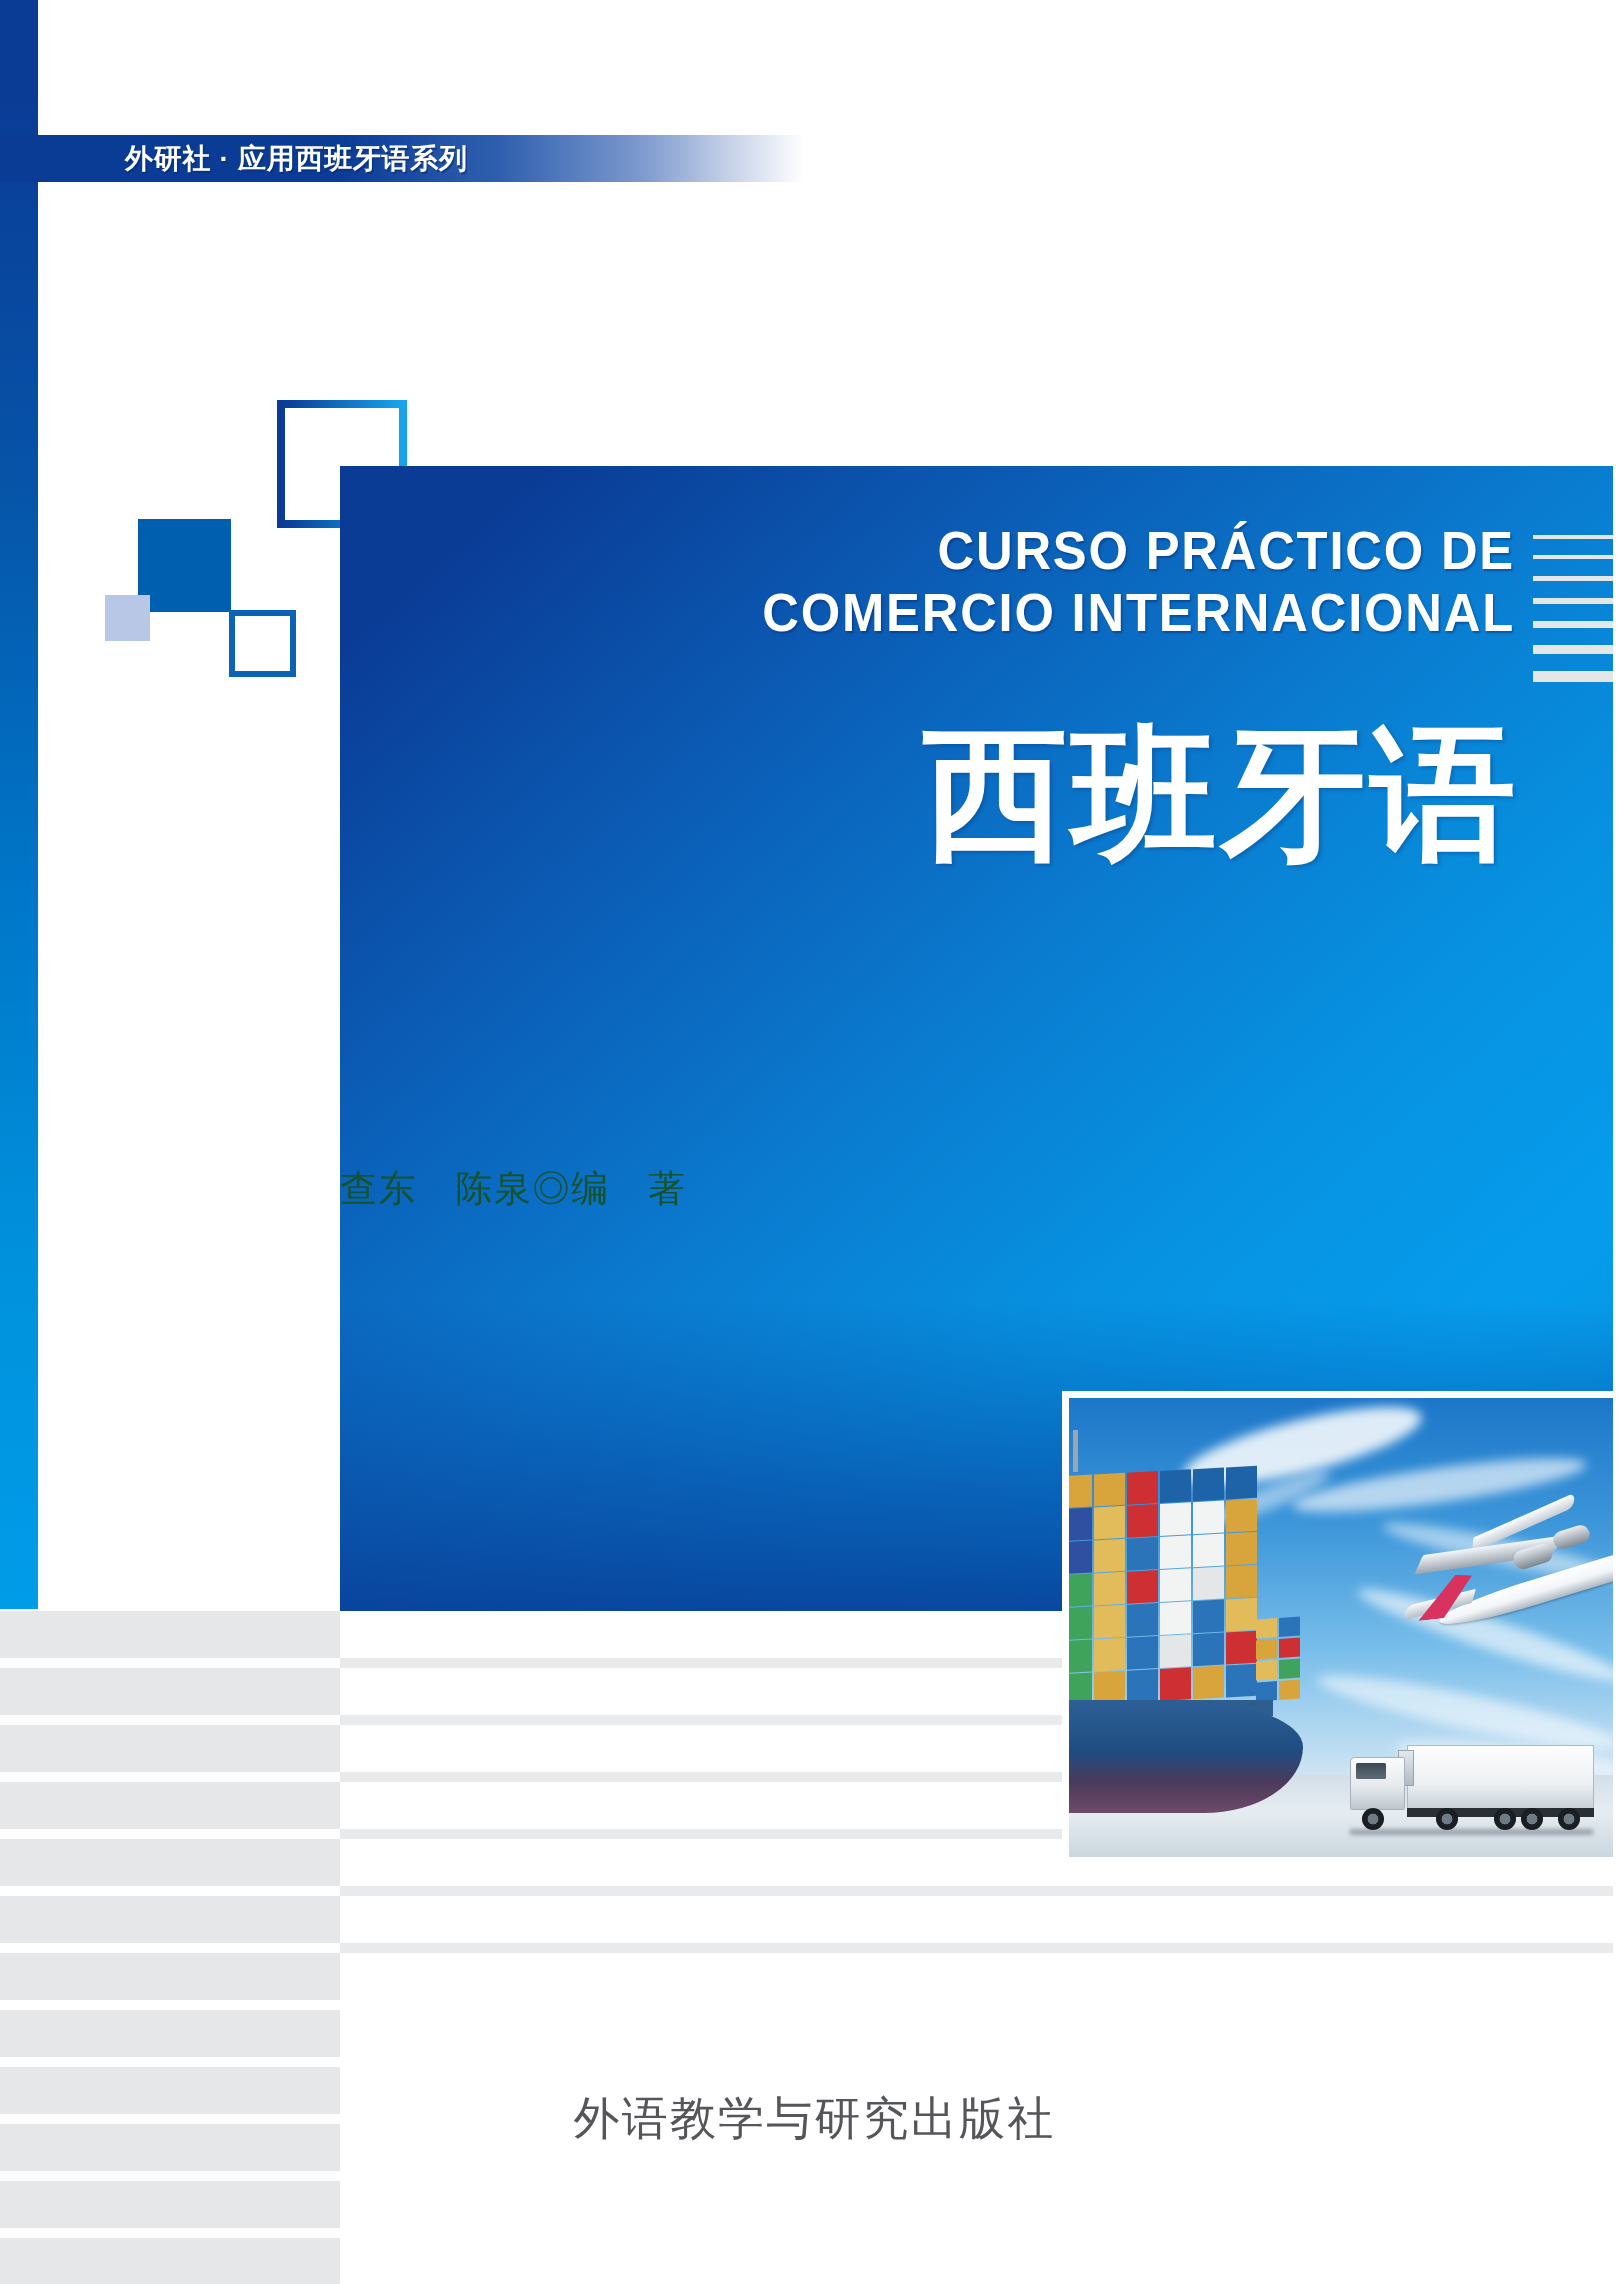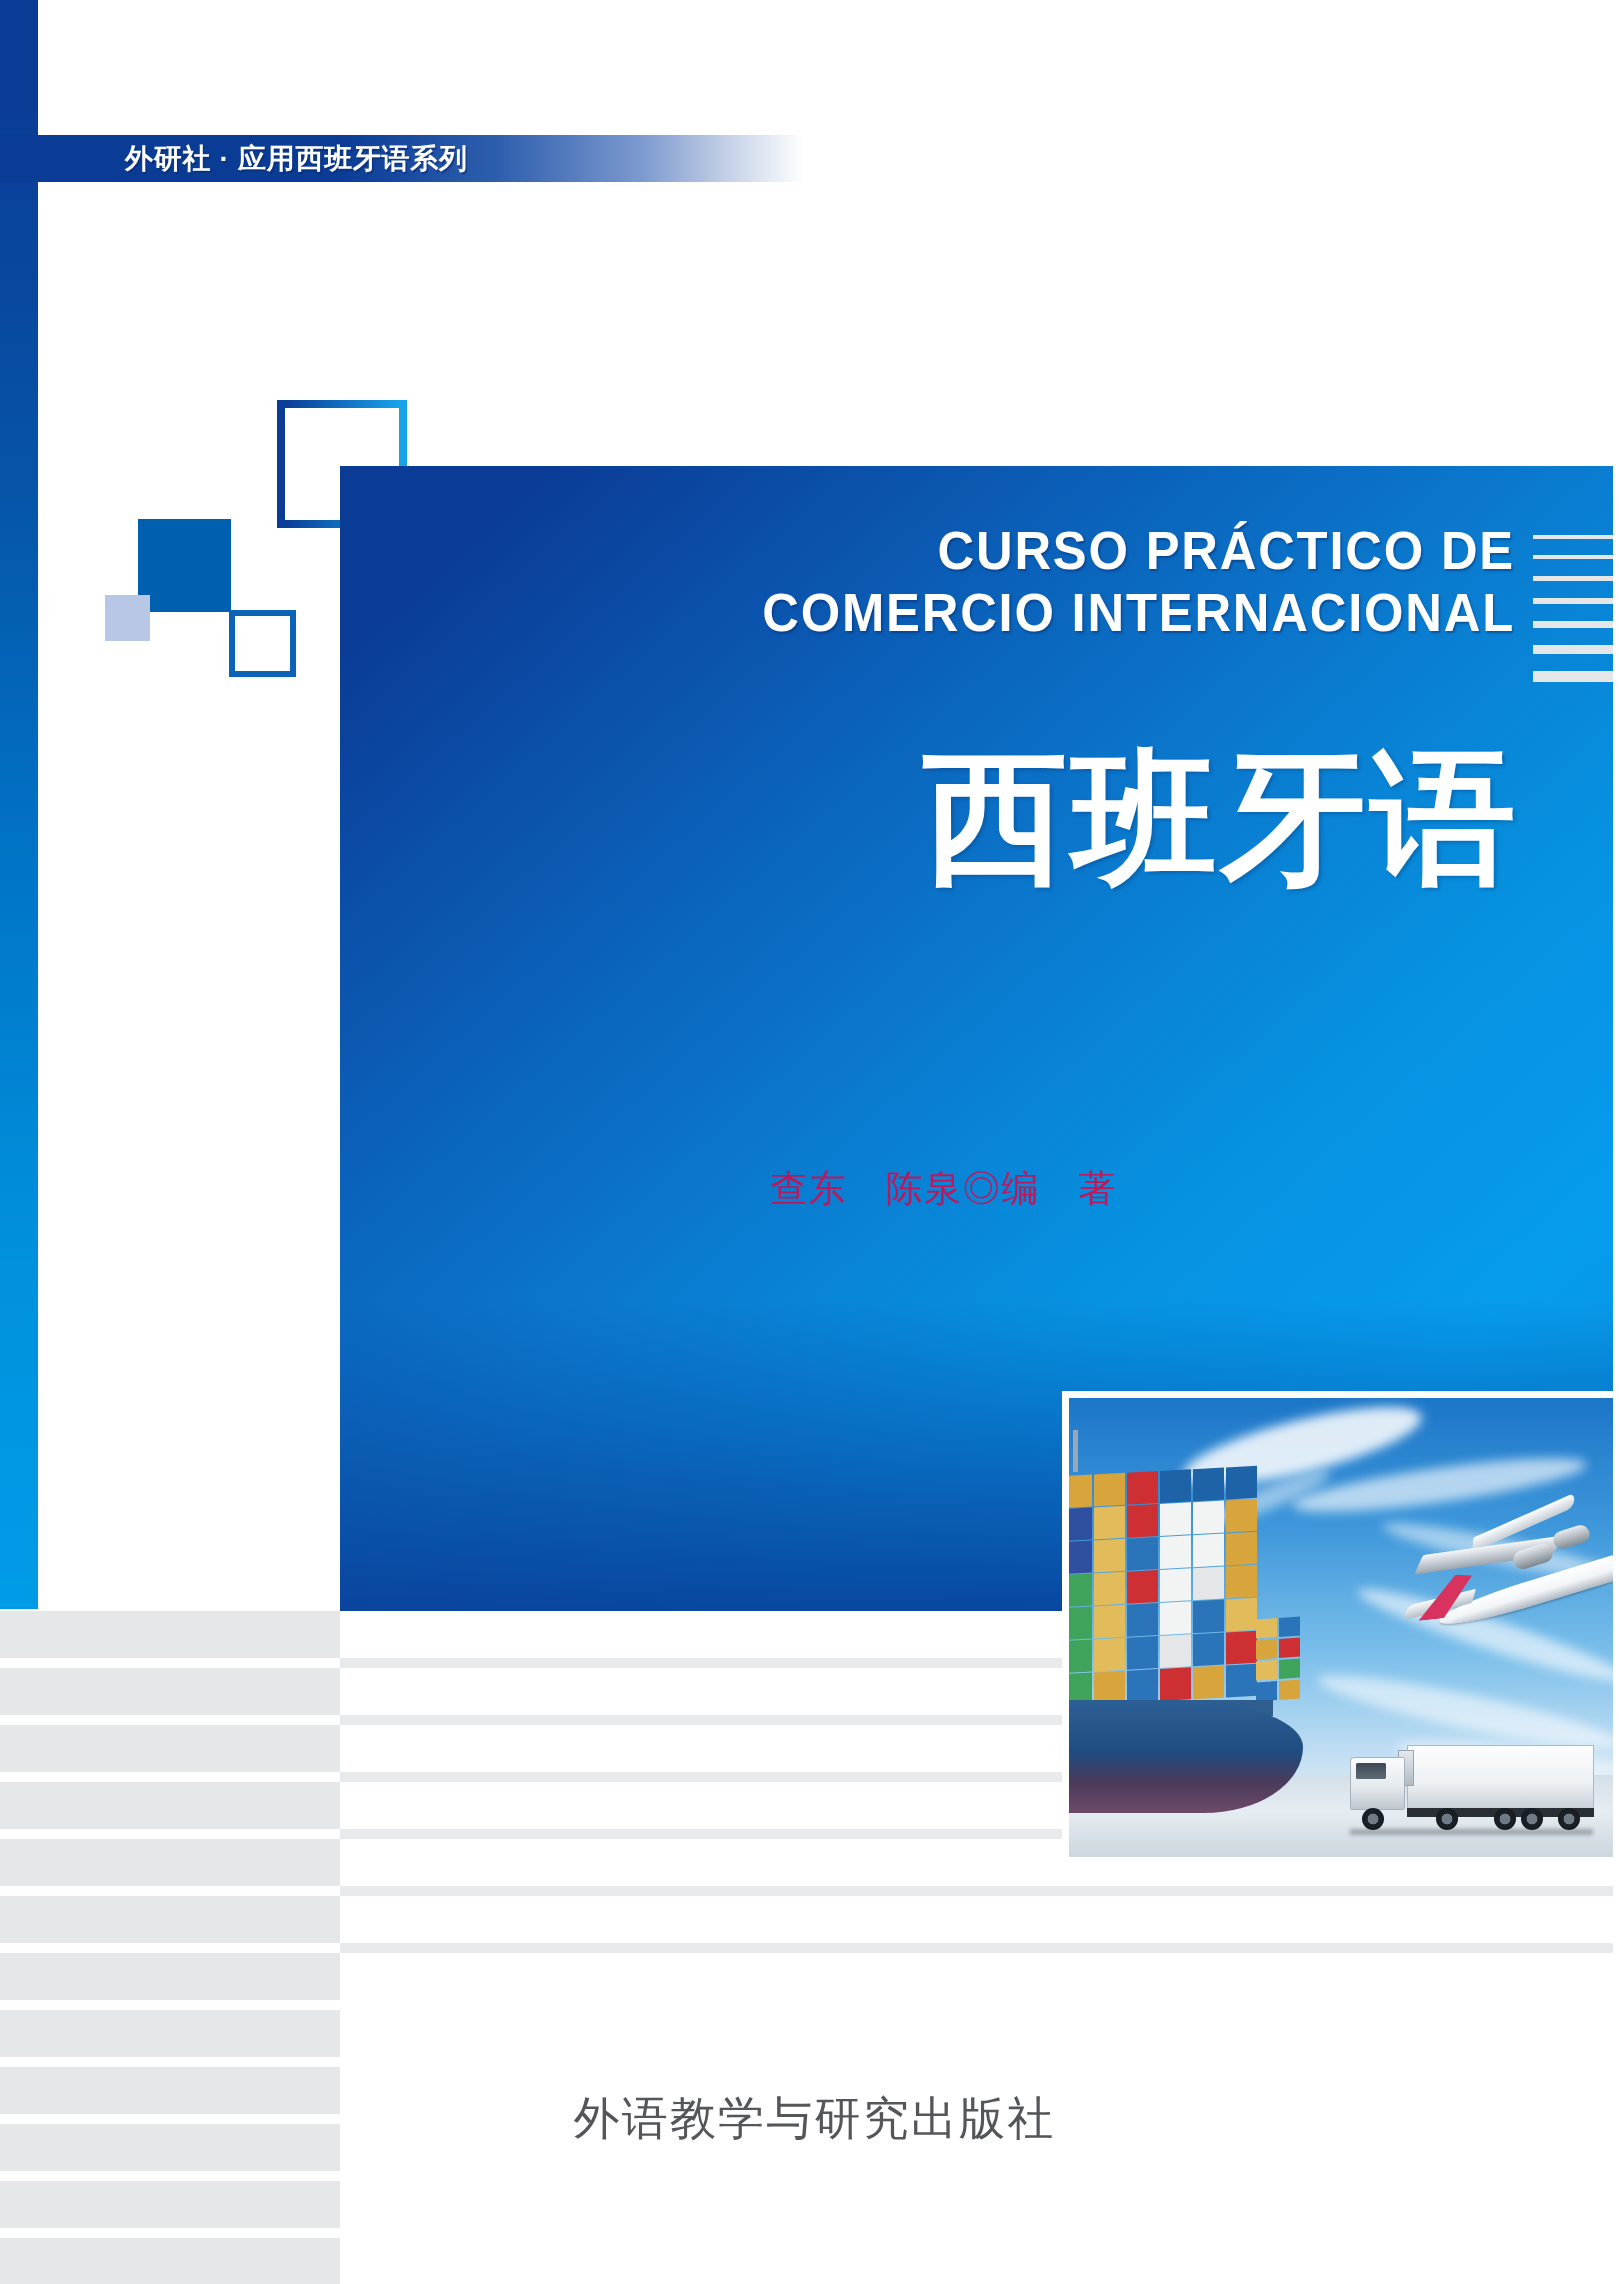--- a/index.html
+++ b/index.html
@@ -151,30 +151,30 @@
     width: 1180px;
     text-align: right;
     color: #ffffff;
     font-weight: bold;
     font-size: 145px;
     line-height: 173px;
     letter-spacing: 4.4px;
     z-index: 5;
     text-shadow: 2.2px 2.2px 3.7px rgba(5,35,95,0.28);
   }
-  .cn-title .line { display: block; white-space: nowrap; margin-top: 24px; }
+  .cn-title .line { display: block; white-space: nowrap; }
 
   
   .authors {
     position: absolute;
     left: 340px;
     top: 1165px;
     width: 1207px;
-    text-align: center;
-    color: #be185d;
+    text-align: left;
+    color: #14532d;
     font-size: 37px;
     line-height: 47px;
     letter-spacing: 1.5px;
     z-index: 5;
     white-space: nowrap;
   }
 
   
   .photo-frame {
     position: absolute;

